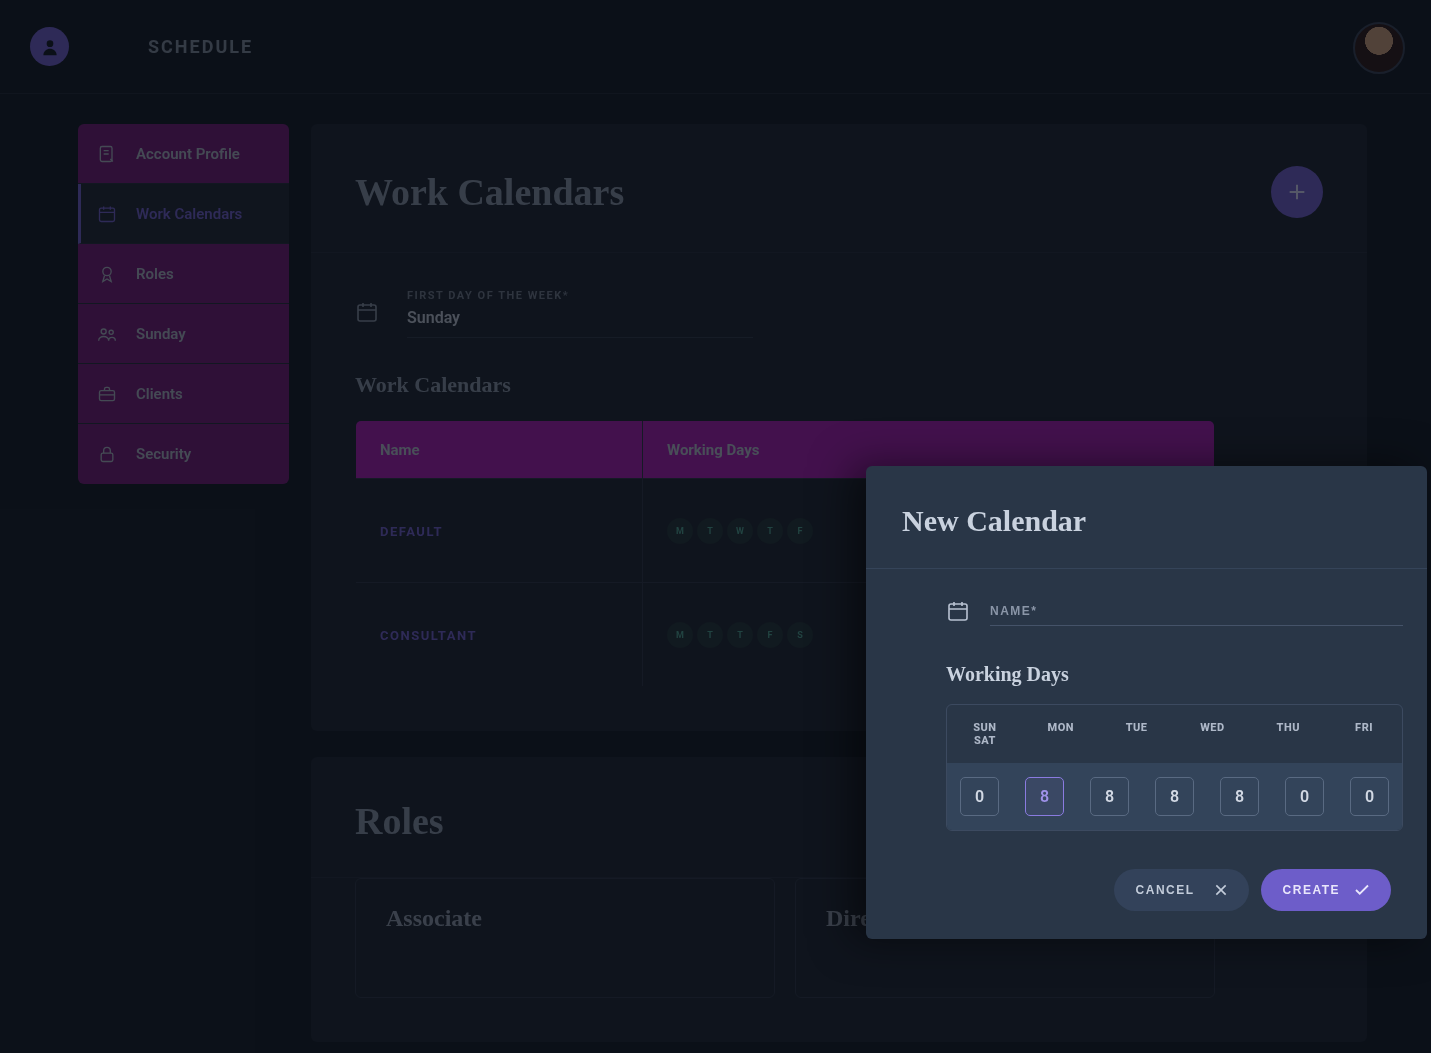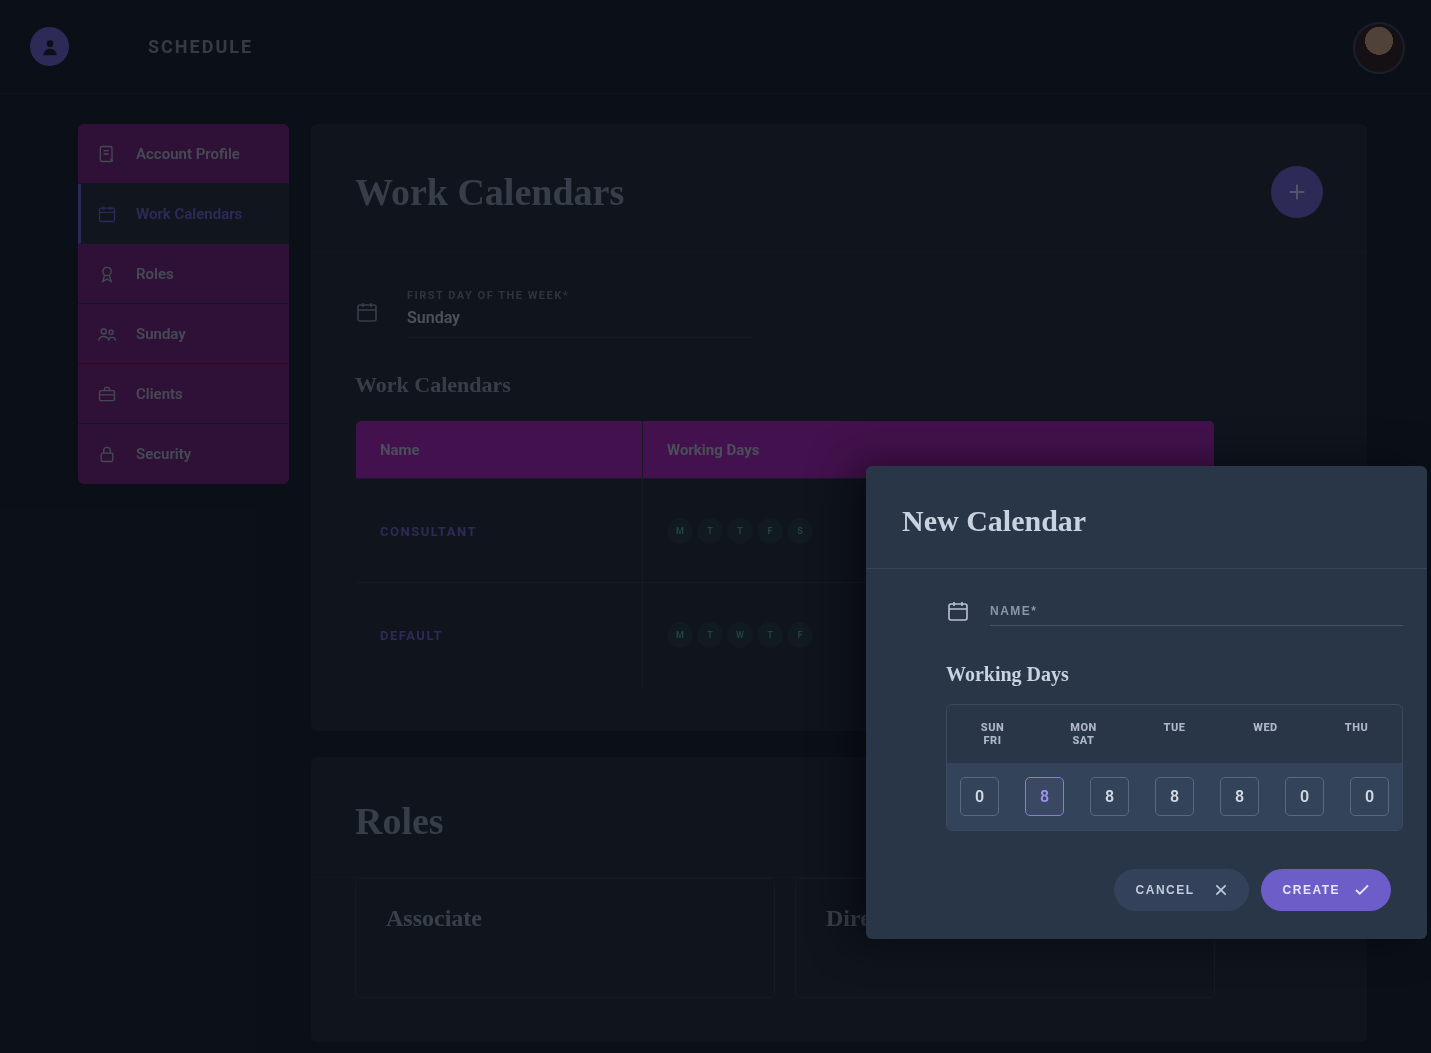--- a/index.html
+++ b/index.html
@@ -186,21 +186,21 @@
     font-size: 20px; font-weight:700; color:#c9d2df;
     margin-bottom: 18px;
   }
   .wd-box {
     border: 1px solid #3c4a60;
     border-radius: 6px;
     overflow: hidden;
   }
   .wd-head {
     display: grid;
-    grid-template-columns: repeat(5, 1fr);
+    grid-template-columns: repeat(6, 1fr);
     padding: 16px 0;
   }
   .wd-head div { text-align:center; font-size:11px; font-weight:800; letter-spacing:0.5px; color:#aeb8c8;}
   .wd-row {
     background: #33445a;
     padding: 14px 0;
     display: grid;
     grid-template-columns: repeat(7, 1fr);
     justify-items: center;
   }
@@ -346,40 +346,40 @@
         <div class="sub-title">Work Calendars</div>
         <table class="cal">
           <thead>
             <tr>
               <th style="width:287px">Name</th>
               <th>Working Days</th>
             </tr>
           </thead>
           <tbody>
             <tr>
+              <td><span class="cal-name">DEFAULT</span></td>
+              <td>
+                <div class="daychips">
+                  <span class="chip">M</span>
+                  <span class="chip">T</span>
+                  <span class="chip">W</span>
+                  <span class="chip">T</span>
+                  <span class="chip">F</span>
+                </div>
+              </td>
+            </tr>
+            <tr>
               <td><span class="cal-name">CONSULTANT</span></td>
               <td>
                 <div class="daychips">
                   <span class="chip">M</span>
                   <span class="chip">T</span>
                   <span class="chip">T</span>
                   <span class="chip">F</span>
                   <span class="chip">S</span>
-                </div>
-              </td>
-            </tr>
-            <tr>
-              <td><span class="cal-name">DEFAULT</span></td>
-              <td>
-                <div class="daychips">
-                  <span class="chip">M</span>
-                  <span class="chip">T</span>
-                  <span class="chip">W</span>
-                  <span class="chip">T</span>
-                  <span class="chip">F</span>
                 </div>
               </td>
             </tr>
           </tbody>
         </table>
       </div>
     </div>
 
     <div class="panel">
       <div class="panel-head" style="border-bottom:1px solid #222c3a;">

